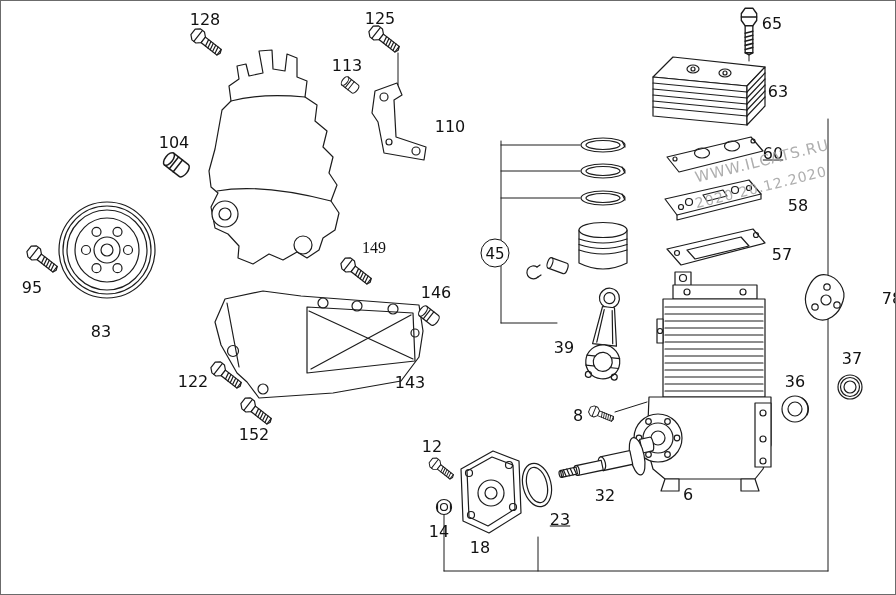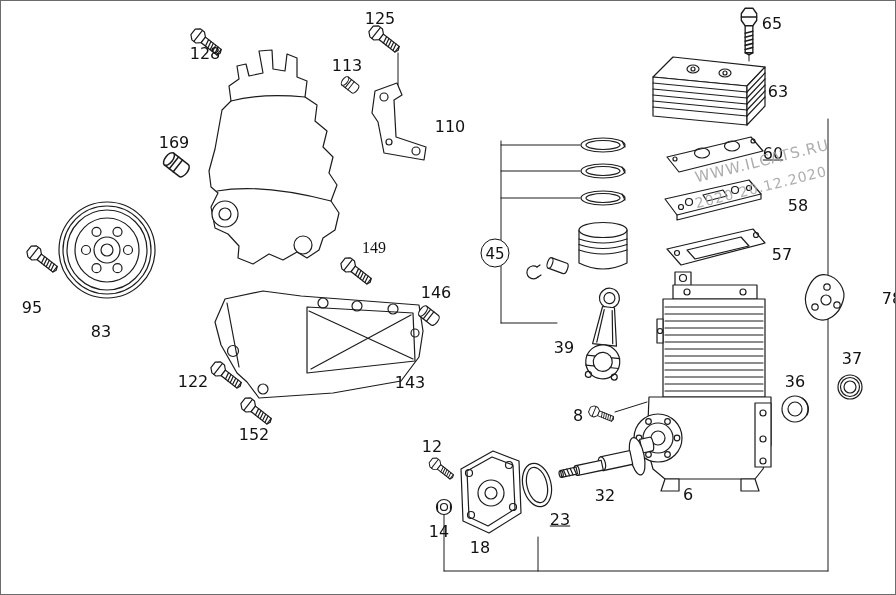--- a/index.html
+++ b/index.html
@@ -297,31 +297,31 @@
     <g>
       <path fill="#fff" d="M826,274 C836,276 846,288 842,300 C838,314 826,322 816,318 C806,314 802,300 806,290 C810,279 816,272 826,274 Z"></path>
       <circle cx="826" cy="286" r="3.2"></circle>
       <circle cx="814" cy="306" r="3.2"></circle>
       <circle cx="836" cy="304" r="3.2"></circle>
       <circle cx="825" cy="299" r="5"></circle>
     </g>
   </svg>
 
   <div class="labels" id="labels-layer">
-      <span class="plabel" style="left: 204px; top: 18px; margin-top: 34px;">128</span>
+      <span class="plabel" style="left: 204px; top: 18px;">128</span>
       <span class="plabel" style="left: 379px; top: 17px;">125</span>
       <span class="plabel" style="left: 346px; top: 64px;">113</span>
       <span class="plabel" style="left: 449px; top: 125px;">110</span>
-      <span class="plabel" style="left: 173px; top: 141px;">169</span>
+      <span class="plabel" style="left: 173px; top: 141px;">104</span>
       <span class="plabel" style="left: 373px; top: 247px; font-family: Liberation Serif, serif;">149</span>
       <span class="plabel" style="left: 435px; top: 291px;">146</span>
       <span class="plabel" style="left: 409px; top: 381px;">143</span>
       <span class="plabel" style="left: 192px; top: 380px;">122</span>
       <span class="plabel" style="left: 253px; top: 433px;">152</span>
-      <span class="plabel" style="left: 31px; top: 286px; margin-top: 20px;">95</span>
+      <span class="plabel" style="left: 31px; top: 286px;">95</span>
       <span class="plabel" style="left: 100px; top: 330px;">83</span>
       <span class="plabel circled" style="left: 494px; top: 252px;">45</span>
       <span class="plabel" style="left: 563px; top: 346px;">39</span>
       <span class="plabel" style="left: 577px; top: 414px;">8</span>
       <span class="plabel" style="left: 431px; top: 445px;">12</span>
       <span class="plabel" style="left: 426px; top: 530px; margin-left: 12px;">14</span>
       <span class="plabel" style="left: 479px; top: 546px;">18</span>
       <span class="plabel" style="left: 559px; top: 518px; text-decoration: underline;">23</span>
       <span class="plabel" style="left: 604px; top: 494px;">32</span>
       <span class="plabel" style="left: 687px; top: 493px;">6</span>

